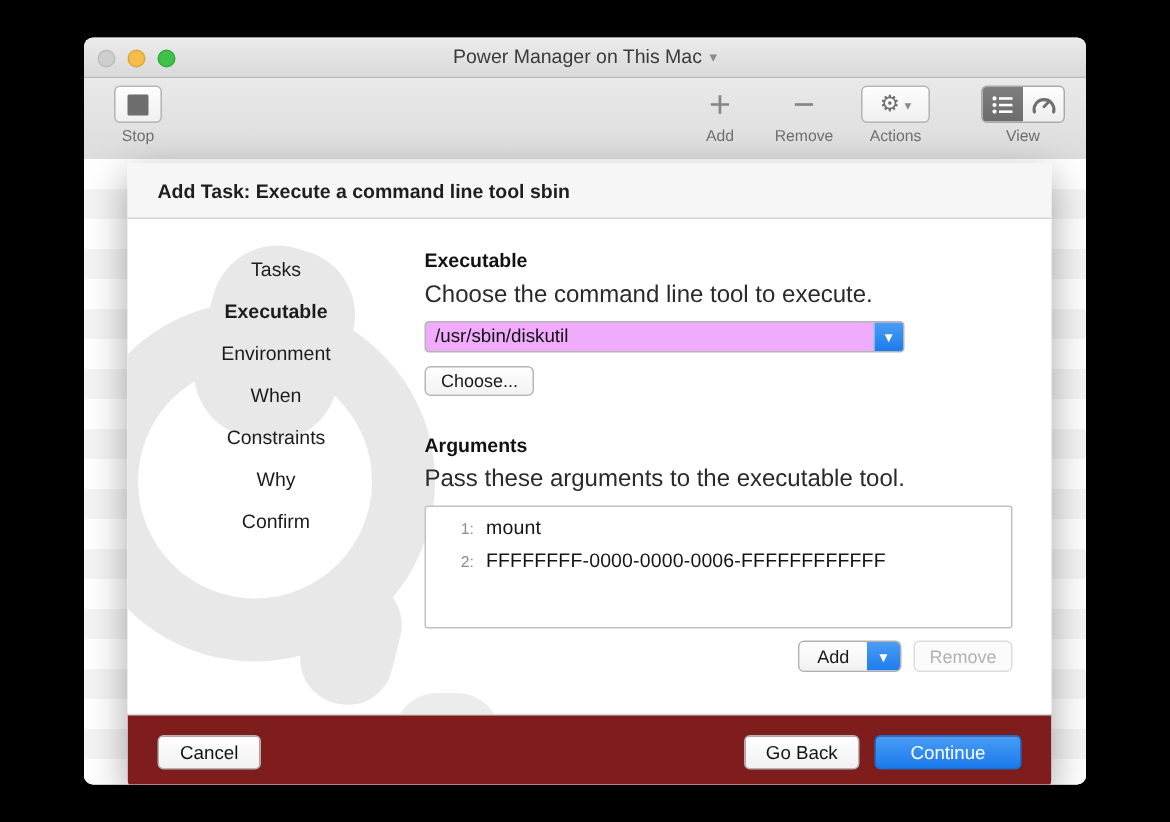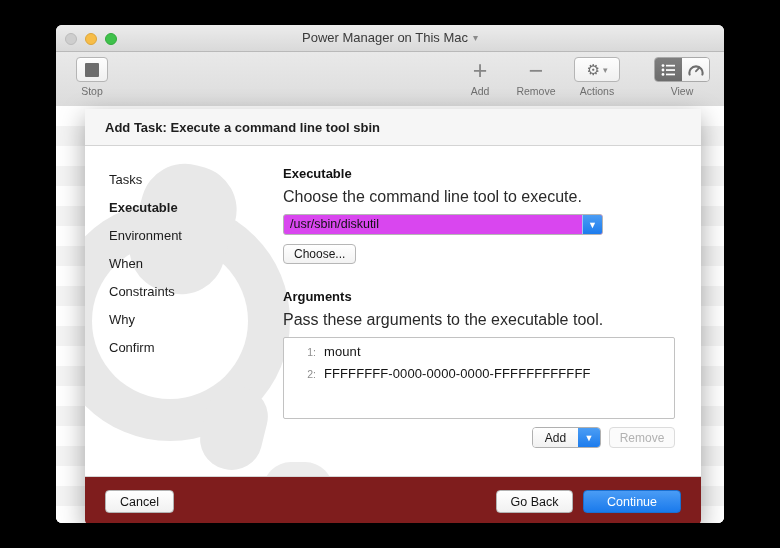--- a/index.html
+++ b/index.html
@@ -190,20 +190,21 @@
 
   
   .watermark { position: absolute; left: 0; top: 0; pointer-events: none; }
 
   
   .steps {
     position: absolute;
     left: 24px;
     top: 20px;
     width: 150px;
+    text-align: center;
   }
   .step {
     font-size: 13px;
     color: #1c1c1c;
     height: 28px;
     line-height: 28px;
   }
   .step.active { font-weight: bold; }
 
   
@@ -225,21 +226,21 @@
     margin: 0 0 8px 0;
   }
 
   
   .combo {
     display: flex;
     width: 320px;
     height: 21px;
     border: 1px solid #b5b5b5;
     border-radius: 3px;
-    background: #d946ef;
+    background: #f0abfc;
     box-sizing: border-box;
     overflow: hidden;
   }
   .combo-value {
     flex: 1;
     font-size: 12.5px;
     color: #111111;
     padding: 2px 0 0 6px;
     white-space: nowrap;
     overflow: hidden;
@@ -532,21 +533,21 @@
           <p class="sec-title" style="margin-top:25px;">Arguments</p>
           <p class="sec-desc">Pass these arguments to the executable tool.</p>
 
           <div class="arg-list">
             <div class="arg-row">
               <span class="arg-num">1:</span>
               <span class="arg-val">mount</span>
             </div>
             <div class="arg-row">
               <span class="arg-num">2:</span>
-              <span class="arg-val">FFFFFFFF-0000-0000-0000-FFFFFFFFFFFF</span>
+              <span class="arg-val">FFFFFFFF-0000-0000-0006-FFFFFFFFFFFF</span>
             </div>
           </div>
 
           <div class="arg-controls">
             <div class="split-btn">
               <div class="split-main">Add</div>
               <div class="split-arrow">▼</div>
             </div>
             <div class="btn-disabled">
               <span>Remove</span>

